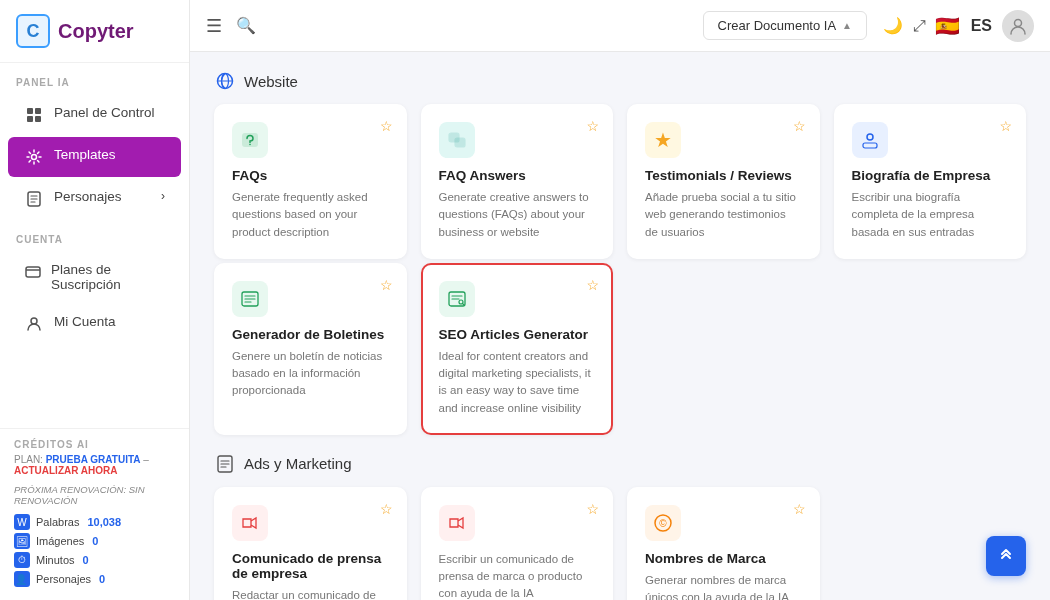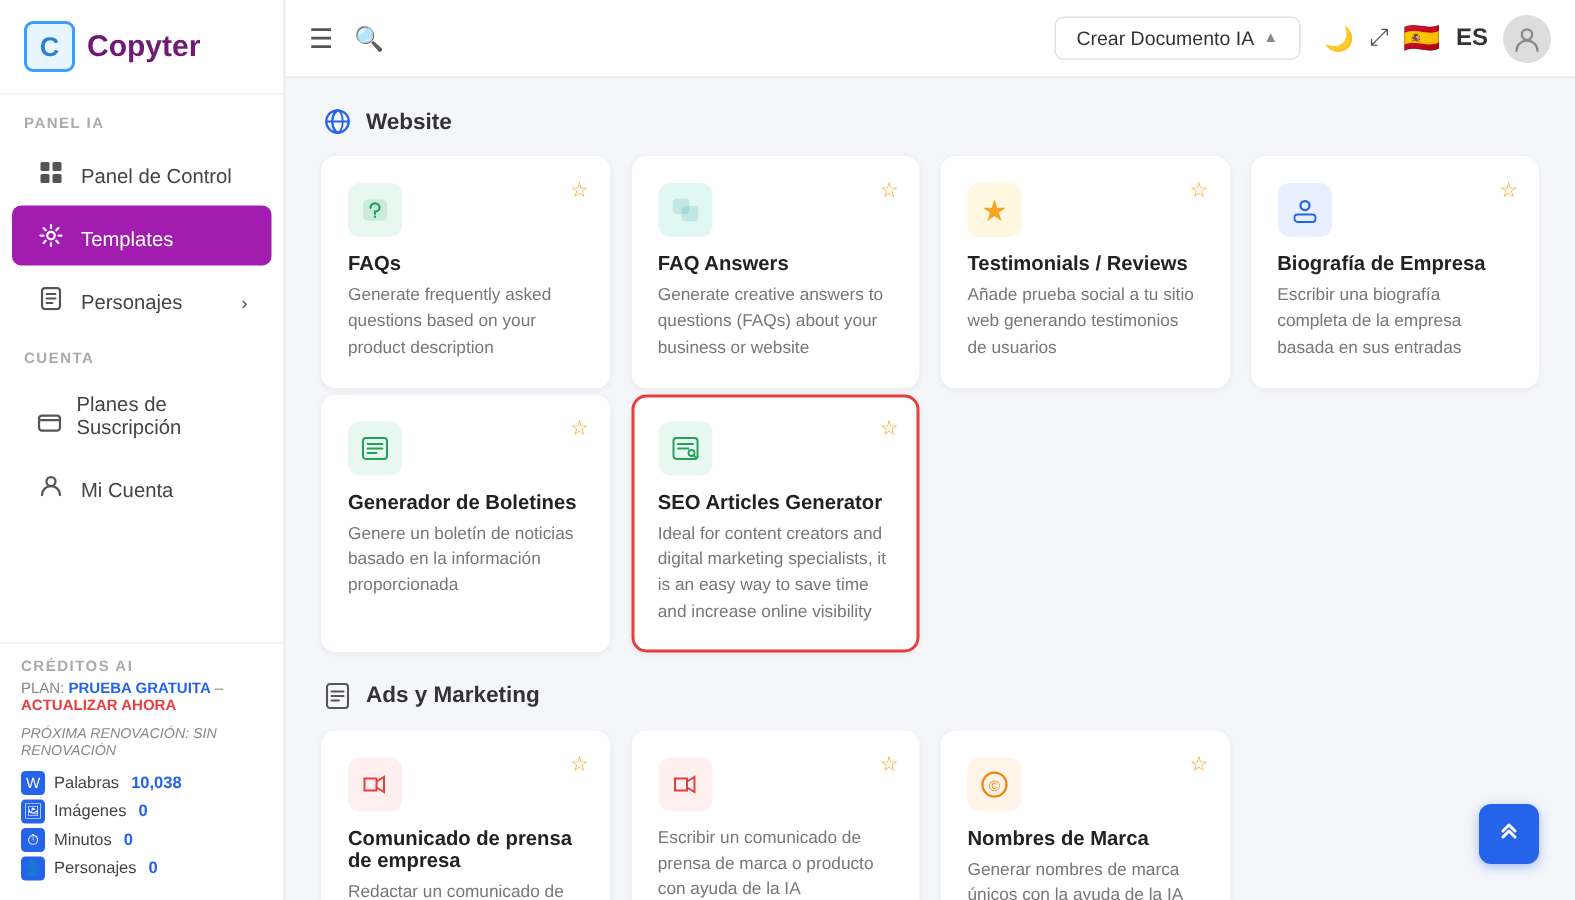--- a/index.html
+++ b/index.html
@@ -34,21 +34,21 @@
     }
     .logo-text {
       font-size: 20px; font-weight: 700; color: #701a75;
     }
     .sidebar-section-label {
       font-size: 10px; font-weight: 700; color: #aaa; letter-spacing: 1px;
       padding: 14px 16px 6px 16px;
       text-transform: uppercase;
     }
     .sidebar-item {
-      display: flex; align-items: flex-end;
+      display: flex; align-items: flex-start;
       padding: 10px 16px;
       cursor: pointer;
       border-radius: 6px;
       margin: 1px 8px;
       color: #444;
       font-size: 13.5px;
     }
     .sidebar-item.active {
       background: #a21caf;
       color: #fff;
@@ -130,21 +130,21 @@
     .content {
       flex: 1;
       overflow-y: auto;
       padding: 0 24px 24px 24px;
       background: #f5f6fa;
     }
 
     
     .section-header {
       display: flex; align-items: center;
-      font-size: 15px; font-weight: 700; color: #333;
+      font-size: 15px; font-weight: 400; color: #333;
       margin: 18px 0 12px 0;
     }
     .section-header-icon {
       width: 22px; height: 22px; margin-right: 8px;
       display: flex; align-items: center; justify-content: center;
     }
 
     
     .cards-grid {
       display: grid;

